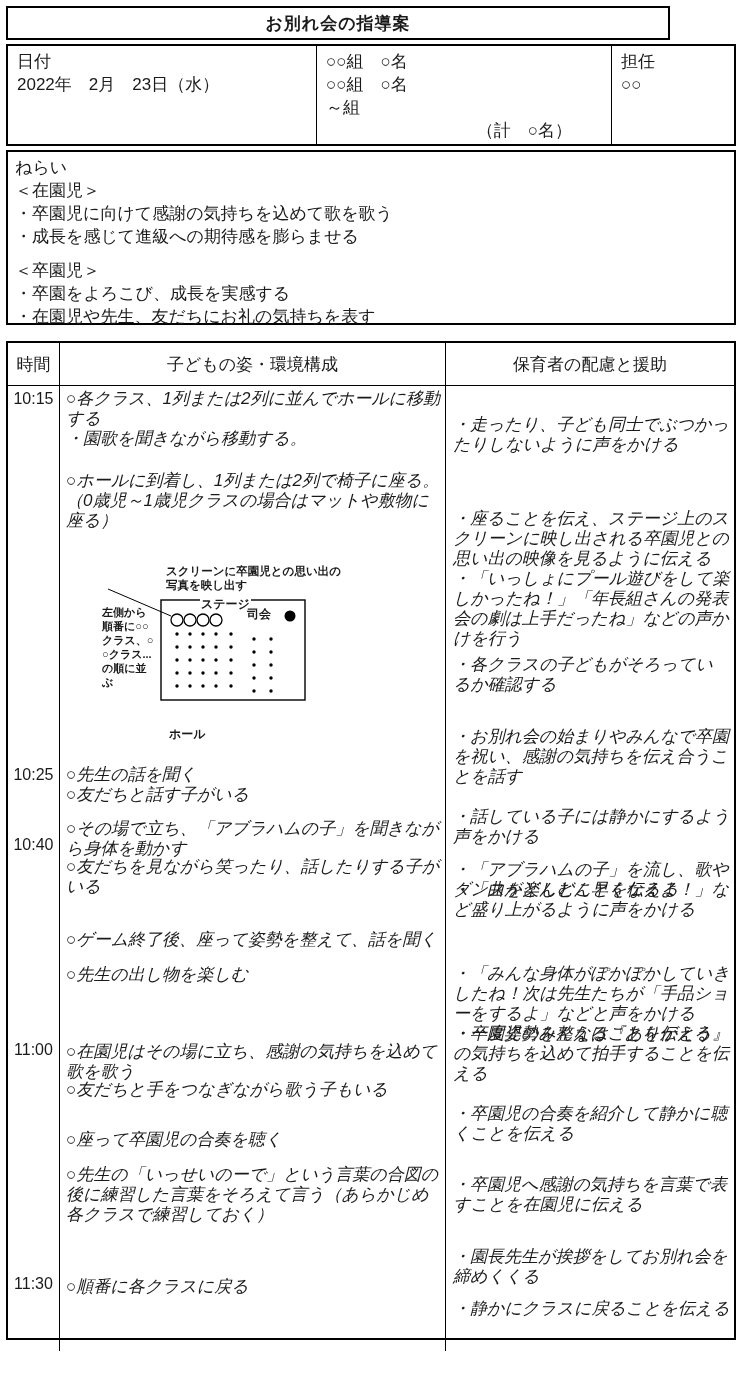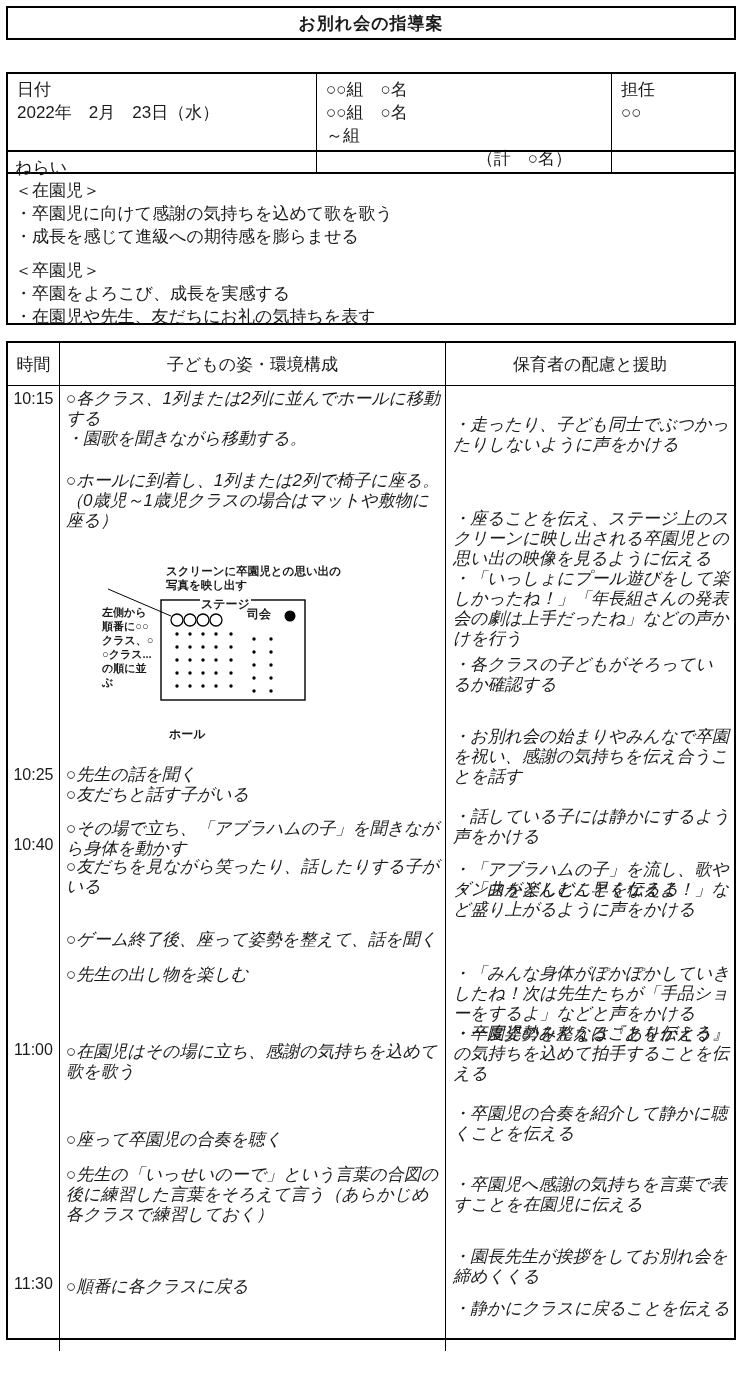--- a/index.html
+++ b/index.html
@@ -4,28 +4,28 @@
 <style>
   * { margin:0; padding:0; box-sizing:border-box; }
   html,body { background:#fff; }
   .page {
     position:relative; width:742px; height:1389px; background:#fff;
     font-family:"Liberation Sans","DejaVu Sans",sans-serif;
     color:#1a1a1a; overflow:hidden;
   }
   
   .title-box {
-    position:absolute; left:6px; top:6px; width:730px; height:34px;
+    position:absolute; left:6px; top:6px; width:664px; height:34px;
     border:2px solid #000; display:flex; align-items:center; justify-content:center;
     font-size:17px; font-weight:bold; letter-spacing:1px;
   }
   
   .info-table {
     position:absolute; left:6px; top:44px; width:730px; height:102px;
-    border:2px solid #000; display:flex; font-size:17px; line-height:23px;margin-top:28px;
+    border:2px solid #000; display:flex; font-size:17px; line-height:23px;
   }
   .info-cell { padding:4px 9px; }
   .info-c1 { width:308px; }
   .info-c2 { width:296px; border-left:1.5px solid #000; border-right:1.5px solid #000; }
   .info-c3 { flex:1; }
   .info-total { text-align:right; padding-right:30px; }
   
   .aims-box {
     position:absolute; left:6px; top:150px; width:730px; height:175px;
     border:2px solid #000; padding:4px 7px; font-size:17px; line-height:23px;
@@ -183,20 +183,21 @@
           <div class="dg-label dg-hall">ホール</div>
         </div>
 
         <div class="blk" style="top:379px">○先生の話を聞く
 ○友だちと話す子がいる</div>
         <div class="blk" style="top:433px">○その場で立ち、「アブラハムの子」を聞きながら身体を動かす</div>
         <div class="blk" style="top:471px">○友だちを見ながら笑ったり、話したりする子がいる</div>
         <div class="blk" style="top:544px">○ゲーム終了後、座って姿勢を整えて、話を聞く</div>
         <div class="blk" style="top:579px">○先生の出し物を楽しむ</div>
         <div class="blk" style="top:656px">○在園児はその場に立ち、感謝の気持ちを込めて歌を歌う</div>
+        <div class="blk" style="top:694px">○友だちと手をつなぎながら歌う子もいる</div>
         <div class="blk" style="top:744px">○座って卒園児の合奏を聴く</div>
         <div class="blk" style="top:779px">○先生の「いっせいのーで」という言葉の合図の後に練習した言葉をそろえて言う（あらかじめ各クラスで練習しておく）</div>
         <div class="blk" style="top:891px">○順番に各クラスに戻る</div>
       </div>
 
       <div class="col col-caregiver">
         <div class="blk" style="top:29px">・走ったり、子ども同士でぶつかったりしないように声をかける</div>
         <div class="blk" style="top:123px">・座ることを伝え、ステージ上のスクリーンに映し出される卒園児との思い出の映像を見るように伝える</div>
         <div class="blk" style="top:183px">・「いっしょにプール遊びをして楽しかったね！」「年長組さんの発表会の劇は上手だったね」などの声かけを行う</div>
         <div class="blk" style="top:269px">・各クラスの子どもがそろっているか確認する</div>

